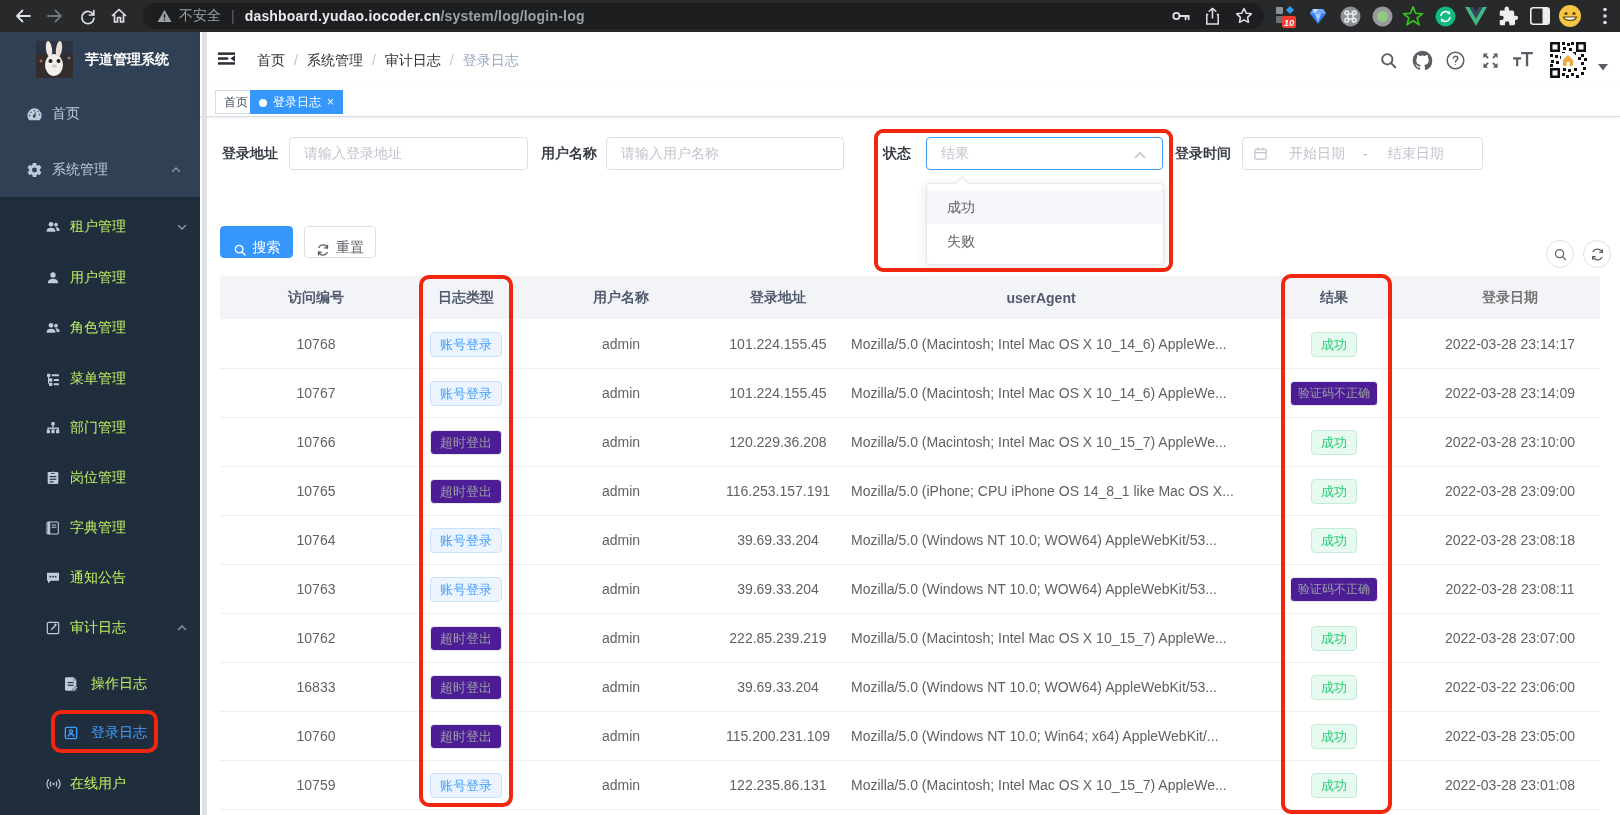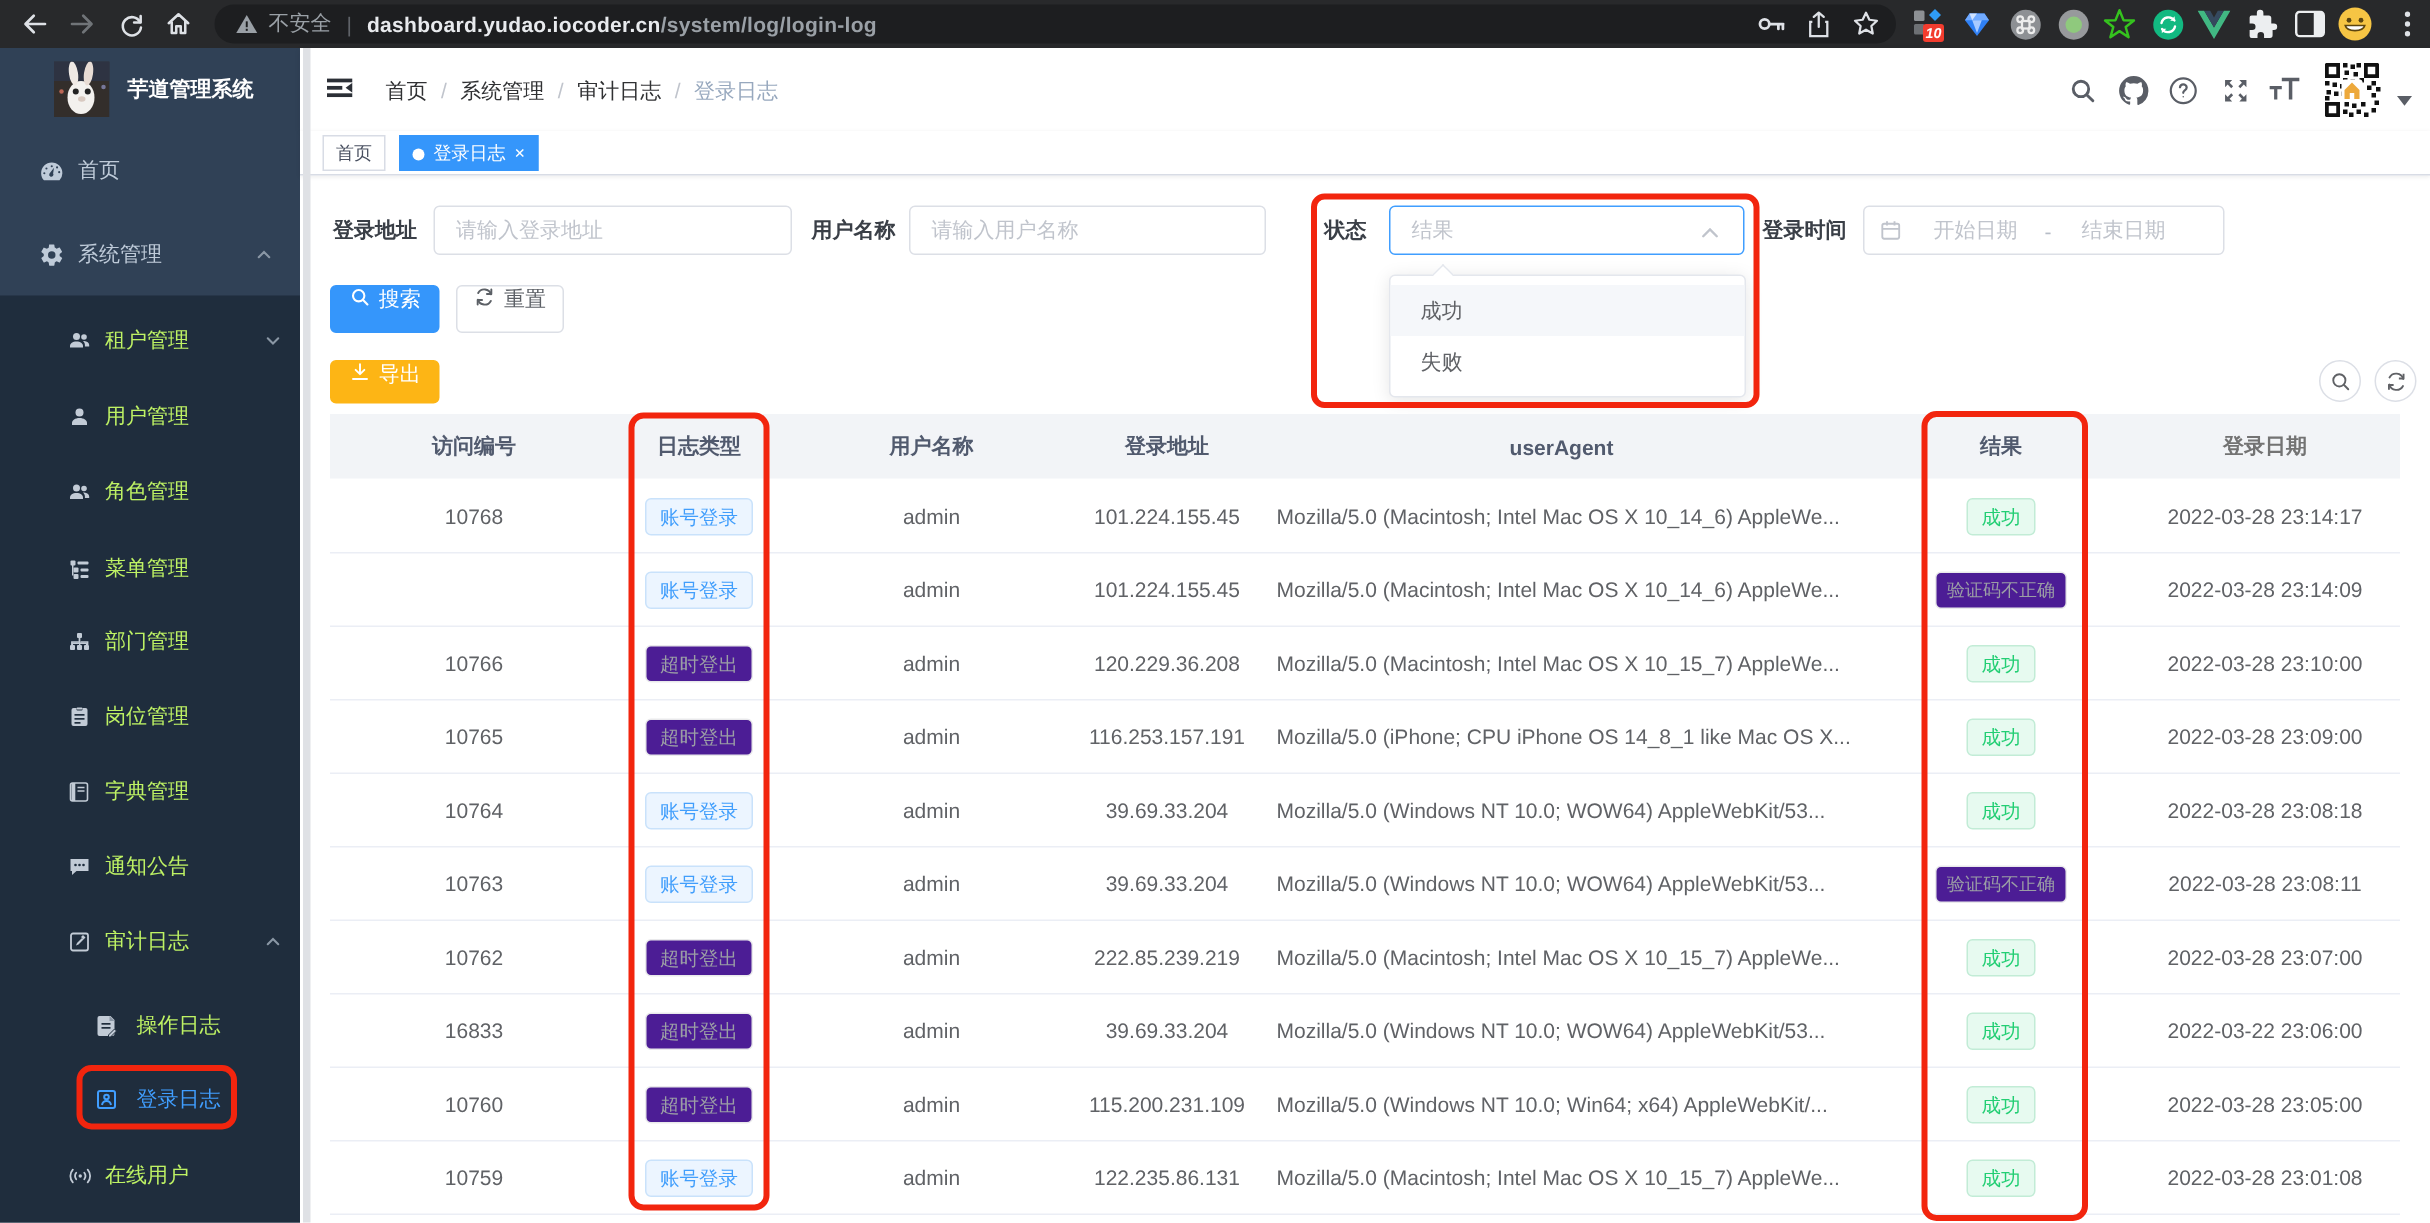--- a/index.html
+++ b/index.html
@@ -46,21 +46,21 @@
 
   #tagsbar { position:absolute; left:0; top:55px; width:1420px; height:30px; background:#fff; border-bottom:1px solid #d8dce5; box-shadow:0 1px 3px 0 rgba(0,0,0,.08); }
   .tag { position:absolute; top:3px; height:24px; line-height:23px; font-size:12px; padding:0 8px; border:1px solid #d8dce5; background:#fff; color:#495060; }
   .tag.active { background:#3596fb; border-color:#3596fb; color:#fff; padding-left:22px; }
   .tag.active .dot { position:absolute; left:8px; top:8px; width:8px; height:8px; border-radius:50%; background:#fff; }
   .tag.active .x { margin-left:6px; font-size:12px; }
 
   
   .flabel { position:absolute; font-size:14px; font-weight:bold; color:#3a3f47; }
   .finput { position:absolute; height:33px; border:1px solid #dcdfe6; border-radius:4px; background:#fff; font-size:14px; color:#c0c4cc; display:flex; align-items:center; padding-left:14px; }
-  .btn { position:absolute; height:32px; border-radius:4px; font-size:14px; display:flex; align-items:flex-start; justify-content:center; }
+  .btn { position:absolute; height:32px; border-radius:4px; font-size:14px; display:flex; align-items:flex-end; justify-content:center;margin-top:36px; }
   .btn-primary { background:#3596fb; color:#fff; border:1px solid #3596fb; }
   .btn-plain { background:#fff; color:#5c6066; border:1px solid #dcdfe6; }
   .btn-warn { background:#fdb515; color:#fff; border:1px solid #fdb515; }
   .circbtn { position:absolute; width:28px; height:28px; border:1px solid #dcdfe6; border-radius:50%; background:#fff; display:flex; align-items:center; justify-content:center; }
 
   
   #seldrop { position:absolute; left:726px; top:151px; width:238px; height:82px; background:#fff; border:1px solid #e4e7ed; border-radius:4px; box-shadow:0 2px 12px 0 rgba(0,0,0,.1); }
   #seldrop .opt { height:34px; line-height:34px; padding-left:20px; font-size:14px; color:#606266; }
   #seldrop .opt.hov { background:#f5f7fa; }
   #seldrop .arrow { position:absolute; left:30px; top:-6px; width:10px; height:10px; background:#fff; border-left:1px solid #e4e7ed; border-top:1px solid #e4e7ed; transform:rotate(45deg); }
@@ -454,21 +454,21 @@
           <rect x="18.5" y="22" width="3" height="4" fill="#fff"></rect>
         </svg>
     </div>
     <svg id="avcaret" width="10" height="7" viewBox="0 0 10 7">
         <path d="M0 0h10L5 6.5z" fill="#5a5e66"></path>
       </svg>
   </div>
 
   <div id="tagsbar">
     <div class="tag" style="left:15px;">首页</div>
-    <div class="tag active" style="left:66px;"><span class="dot"></span>登录日志<span class="x">×</span></div>
+    <div class="tag active" style="left:50px;"><span class="dot"></span>登录日志<span class="x">×</span></div>
   </div>
 
   <div class="flabel" style="left:22px;top:113px;">登录地址</div>
   <div class="finput" style="left:89px;top:105px;width:239px;">请输入登录地址</div>
   <div class="flabel" style="left:341px;top:113px;">用户名称</div>
   <div class="finput" style="left:406px;top:105px;width:238px;">请输入用户名称</div>
   <div class="flabel" style="left:683px;top:113px;">状态</div>
   <div class="finput" style="left:726px;top:105px;width:237px;border:1px solid #409eff;">结果
     <svg style="position:absolute;right:16px;top:13px;" width="12" height="8" viewBox="0 0 12 8">
         <path d="M1.5 6.5L6 2l4.5 4.5" stroke="#c0c4cc" stroke-width="1.6" fill="none" stroke-linecap="round"></path>
@@ -543,20 +543,21 @@
         </div>
         <div class="cell c3">admin</div>
         <div class="cell c4">101.224.155.45</div>
         <div class="cell c5 cl">Mozilla/5.0 (Macintosh; Intel Mac OS X 10_14_6) AppleWe...</div>
         <div class="cell c6">
           <span class="ttag tg-green">成功</span>
         </div>
         <div class="cell c7">2022-03-28 23:14:17</div>
       </div>
     <div class="trow" style="top:93px;">
+        <div class="cell c1">10767</div>
         <div class="cell c2">
           <span class="ttag tg-blue">账号登录</span>
         </div>
         <div class="cell c3">admin</div>
         <div class="cell c4">101.224.155.45</div>
         <div class="cell c5 cl">Mozilla/5.0 (Macintosh; Intel Mac OS X 10_14_6) AppleWe...</div>
         <div class="cell c6">
           <span class="ttag tg-info" style="font-size:12px;padding:0 7px;">验证码不正确</span>
         </div>
         <div class="cell c7">2022-03-28 23:14:09</div>

